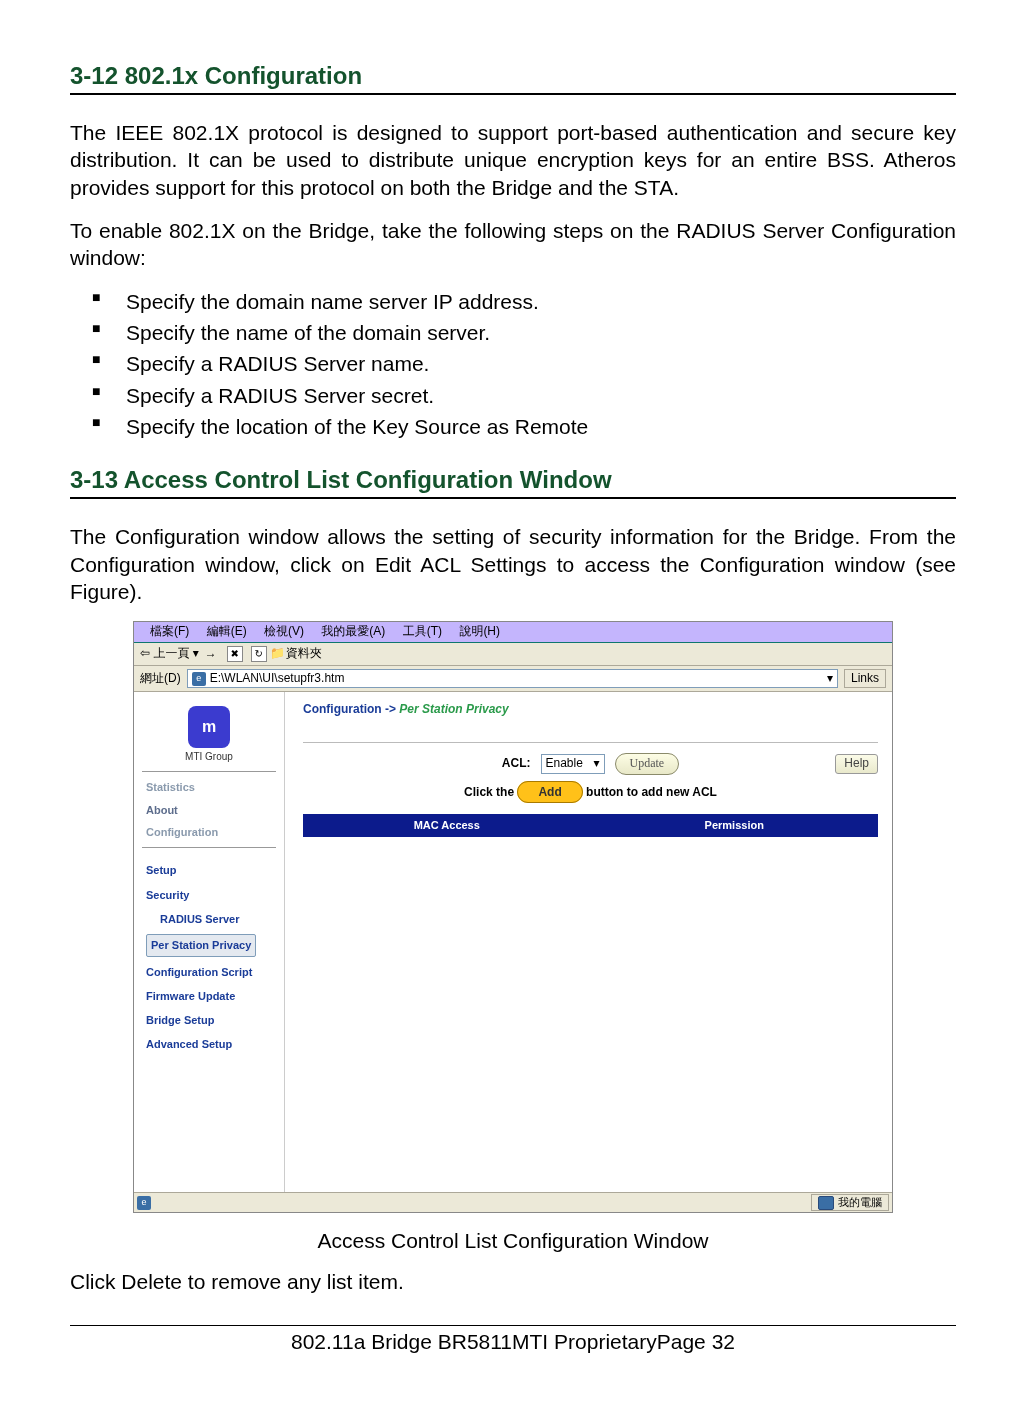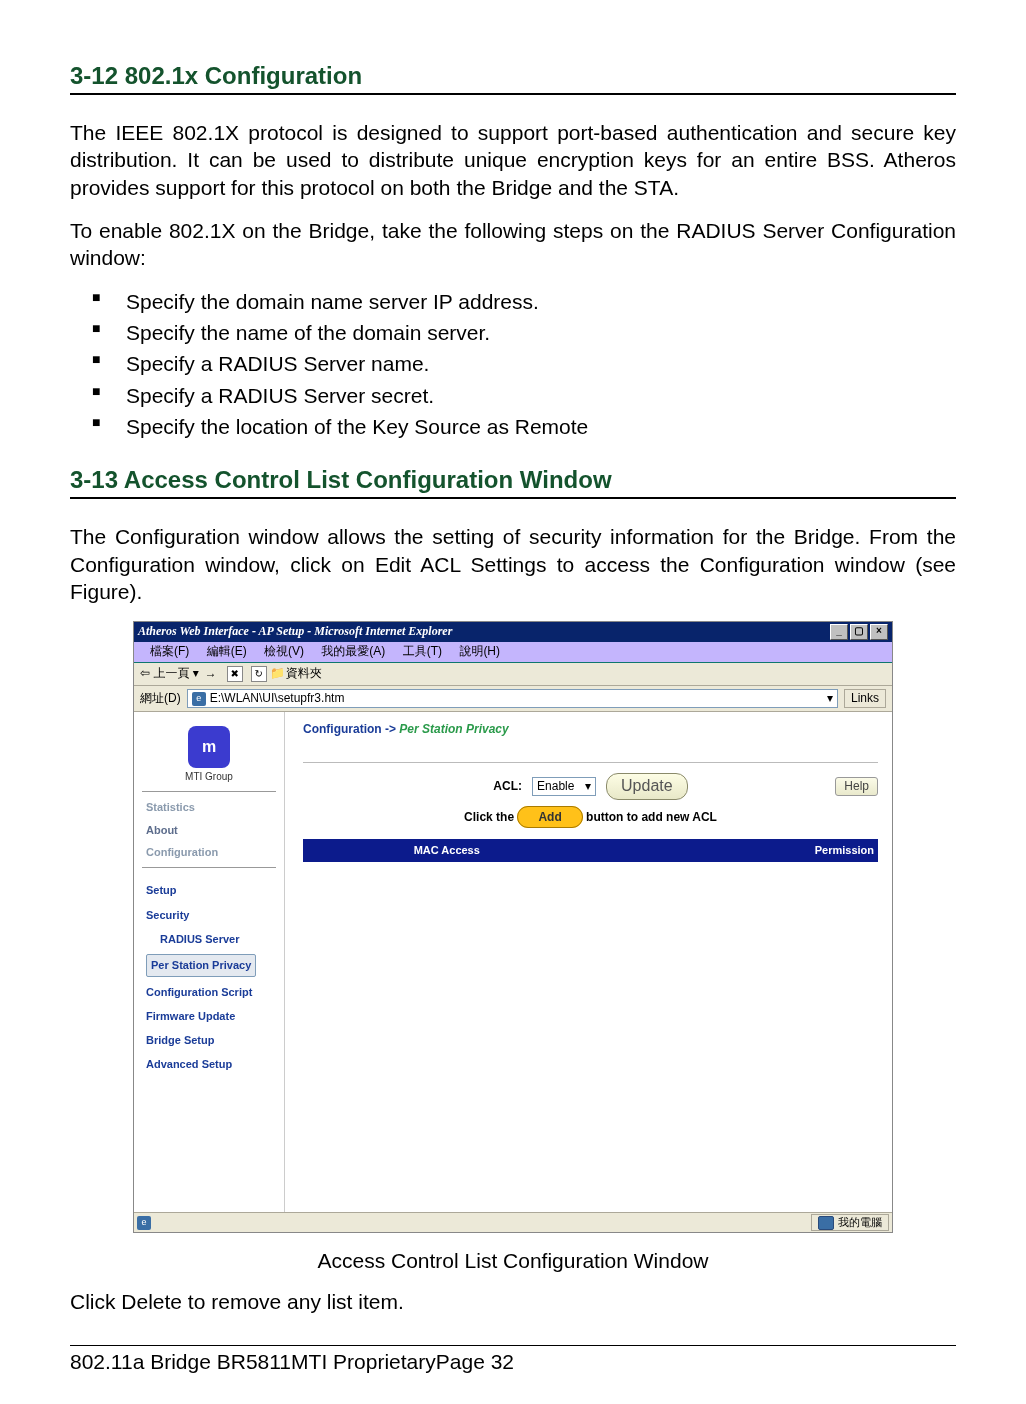--- a/index.html
+++ b/index.html
@@ -195,53 +195,53 @@
       justify-content:center;
       gap:10px;
       margin: 10px 0 8px 0;
       position:relative;
     }
     .acl-label { font-weight:bold;font-size:12px; }
     .acl-select {
       border:1px solid #7f9db9;background:#fff;padding:1px 4px;font-size:12px;min-width:54px;display:inline-flex;align-items:center;justify-content:space-between;
     }
     .pill-btn {
-      border:1px solid #8a8a6a;border-radius:12px;padding:2px 14px;font-size:16px;background:linear-gradient(#fdfde5,#e8e8c8);color:#555;
+      border:1px solid #8a8a6a;border-radius:12px;padding:2px 14px;font-size:12px;background:linear-gradient(#fdfde5,#e8e8c8);color:#555;font-family:Liberation Serif, serif;
     }
     .help-btn {
       position:absolute;right:0;border:1px solid #999;border-radius:3px;padding:1px 8px;font-size:12px;background:linear-gradient(#fbfbe8,#e9e9cc);color:#444;
     }
     .add-row {
       text-align:center;font-size:12px;font-weight:bold;margin:10px 0 14px 0;
     }
     .add-btn {
       background:#ffc119;border:1px solid #a97a00;border-radius:12px;padding:3px 20px;font-weight:bold;font-size:12px;color:#333;
     }
     .tbl-header {
       background:#0c1b8c;color:#fff;display:flex;font-size:11px;font-weight:bold;
     }
     .tbl-h1 { flex:1;text-align:center;padding:4px; }
-    .tbl-h2 { flex:1;text-align:right;padding:4px; }
+    .tbl-h2 { flex:1;text-align:center;padding:4px; }
     .ie-status {
       background:#ece9d8;border-top:1px solid #aca899;display:flex;align-items:center;font-size:11px;padding:1px 3px;
     }
     .ie-status .spacer{flex:1;}
     .mypc {
       display:flex;align-items:center;gap:4px;background:#ece9d8;border:1px solid #aca899;padding:0 6px;
     }
     .mypc-ico{width:14px;height:12px;background:#3a6ea5;border:1px solid #2a4a7a;border-radius:2px;display:inline-block;}
     .caption {
       text-align:center;font-size:21px;margin:14px 0 14px 0;
     }
     .closing-line {
       font-size:21px;margin-bottom:30px;
     }
     .footer {
       border-top:1.5px solid #000;
-      display:flex;justify-content:flex-start;
+      display:flex;justify-content:center;
       padding-top:2px;
       font-size:21px;
       margin-top:20px;
     }
   </style>
 </head>
 <body>
 
 <div class="section-heading">3-12 802.1x Configuration</div>
 
@@ -256,28 +256,20 @@
   <li>Specify the location of the Key Source as Remote</li>
 </ul>
 
 <div class="section-heading">3-13 Access Control List Configuration Window</div>
 
 <div class="para-justify">The Configuration window allows the setting of security information for the Bridge. From the Configuration window, click on Edit ACL Settings to access the Configuration window (see Figure).</div>
 
 <div class="figure-wrap">
   <div class="figure">
 
-    <div class="ie-title">
-      <span>Atheros Web Interface - AP Setup - Microsoft Internet Explorer</span>
-      <div class="win-buttons">
-        <div class="win-btn">_</div>
-        <div class="win-btn">▢</div>
-        <div class="win-btn">×</div>
-      </div>
-    </div>
 
     <div class="ie-menu">
       <span>檔案(F)</span>
       <span>編輯(E)</span>
       <span>檢視(V)</span>
       <span>我的最愛(A)</span>
       <span>工具(T)</span>
       <span>說明(H)</span>
     </div>
 

